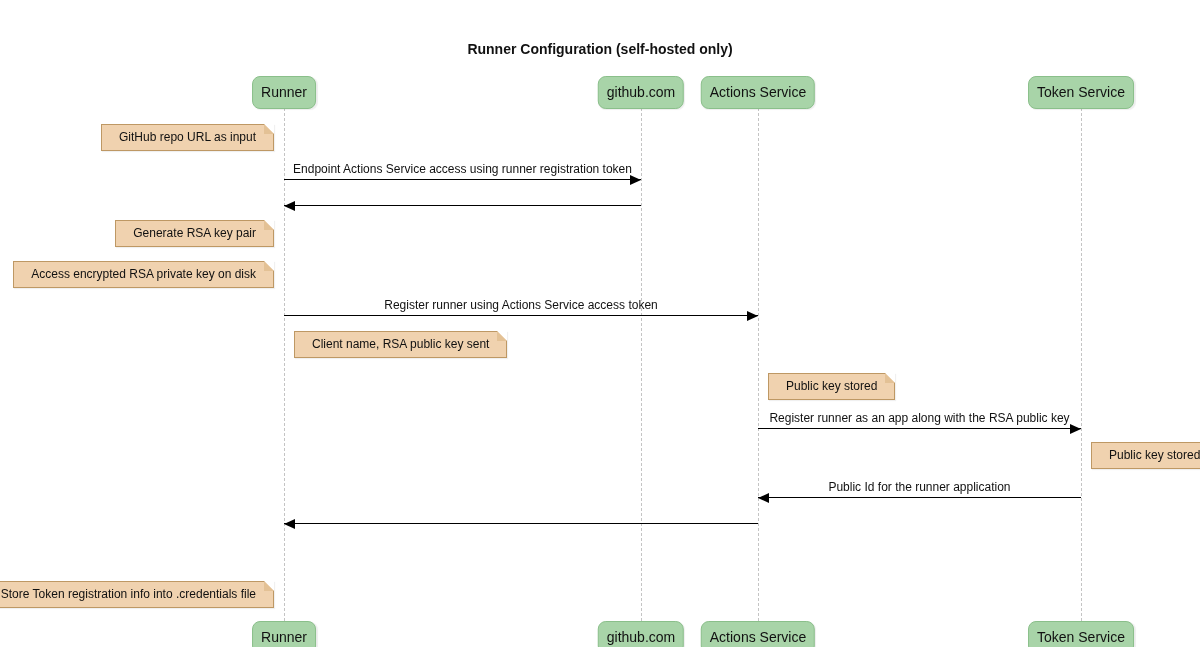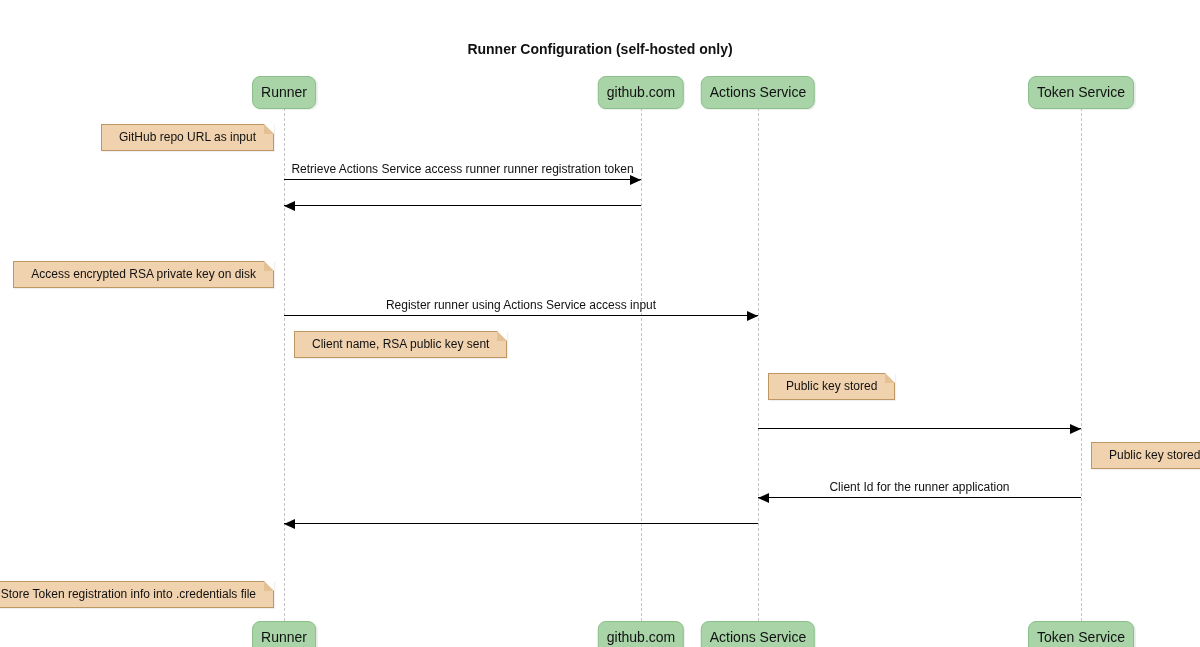--- a/index.html
+++ b/index.html
@@ -81,34 +81,36 @@
     <div class="lifeline" style="left: 758px; top: 77px; height: 513px;"></div>
     <div class="lifeline" style="left: 1081px; top: 77px; height: 513px;"></div>
     <div class="actor" style="left: 284px; top: 45px;">Runner</div>
     <div class="actor" style="left: 284px; top: 590px;">Runner</div>
     <div class="actor" style="left: 641px; top: 45px;">github.com</div>
     <div class="actor" style="left: 641px; top: 590px;">github.com</div>
     <div class="actor" style="left: 758px; top: 45px;">Actions Service</div>
     <div class="actor" style="left: 758px; top: 590px;">Actions Service</div>
     <div class="actor" style="left: 1081px; top: 45px;">Token Service</div>
     <div class="actor" style="left: 1081px; top: 590px;">Token Service</div>
-    <div class="msg-text" style="left: 284px; width: 357px; top: 132px;">Retrieve Actions Service access runner runner registration token</div>
+    <div class="msg-text" style="left: 284px; width: 357px; top: 132px;">Endpoint Actions Service access using runner registration token</div>
     <div class="msg-line" style="left: 284px; width: 357px; top: 148px;"></div>
     <div class="arrow-r" style="left: 630px; top: 144px;"></div>
     <div class="msg-line" style="left: 284px; width: 357px; top: 174px;"></div>
     <div class="arrow-l" style="left: 284px; top: 170px;"></div>
-    <div class="msg-text" style="left: 284px; width: 474px; top: 268px;">Register runner using Actions Service access input</div>
+    <div class="msg-text" style="left: 284px; width: 474px; top: 268px;">Register runner using Actions Service access token</div>
     <div class="msg-line" style="left: 284px; width: 474px; top: 284px;"></div>
     <div class="arrow-r" style="left: 747px; top: 280px;"></div>
+    <div class="msg-text" style="left: 758px; width: 323px; top: 381px;">Register runner as an app along with the RSA public key</div>
     <div class="msg-line" style="left: 758px; width: 323px; top: 397px;"></div>
     <div class="arrow-r" style="left: 1070px; top: 393px;"></div>
-    <div class="msg-text" style="left: 758px; width: 323px; top: 450px;">Client Id for the runner application</div>
+    <div class="msg-text" style="left: 758px; width: 323px; top: 450px;">Public Id for the runner application</div>
     <div class="msg-line" style="left: 758px; width: 323px; top: 466px;"></div>
     <div class="arrow-l" style="left: 758px; top: 462px;"></div>
     <div class="msg-line" style="left: 284px; width: 474px; top: 492px;"></div>
     <div class="arrow-l" style="left: 284px; top: 488px;"></div>
     <div class="note" style="top: 93px; right: 926px;">GitHub repo URL as input</div>
+    <div class="note" style="top: 189px; right: 926px;">Generate RSA key pair</div>
     <div class="note" style="top: 230px; right: 926px;">Access encrypted RSA private key on disk</div>
     <div class="note" style="top: 300px; left: 294px;">Client name, RSA public key sent</div>
     <div class="note" style="top: 342px; left: 768px;">Public key stored</div>
     <div class="note" style="top: 411px; left: 1091px;">Public key stored</div>
     <div class="note" style="top: 550px; right: 926px;">Store Token registration info into .credentials file</div>
   </div>
 
 </body></html>

